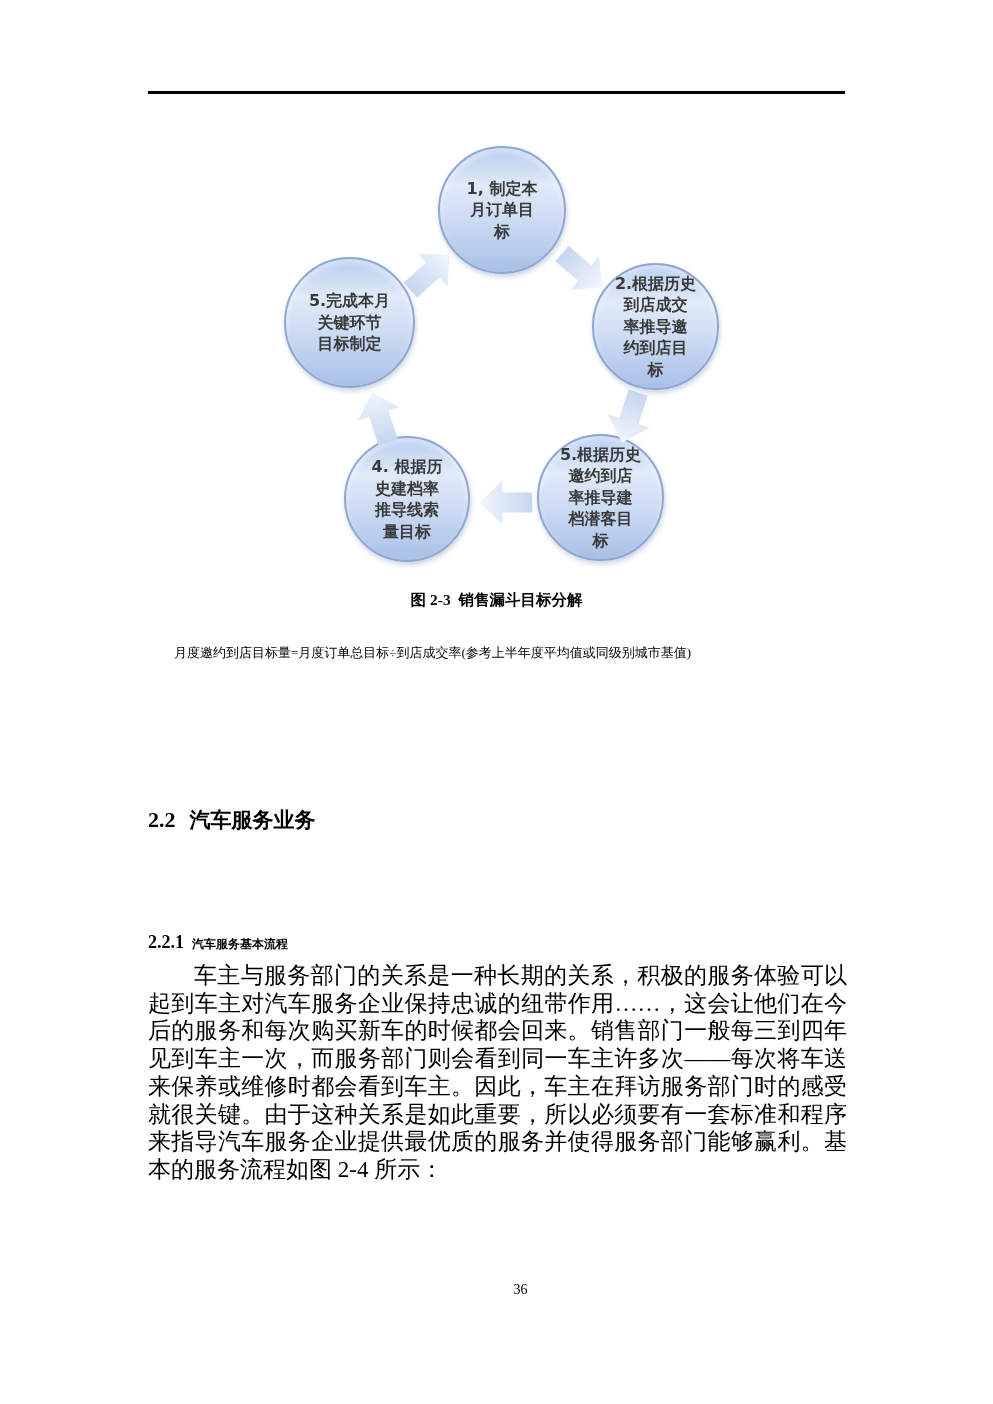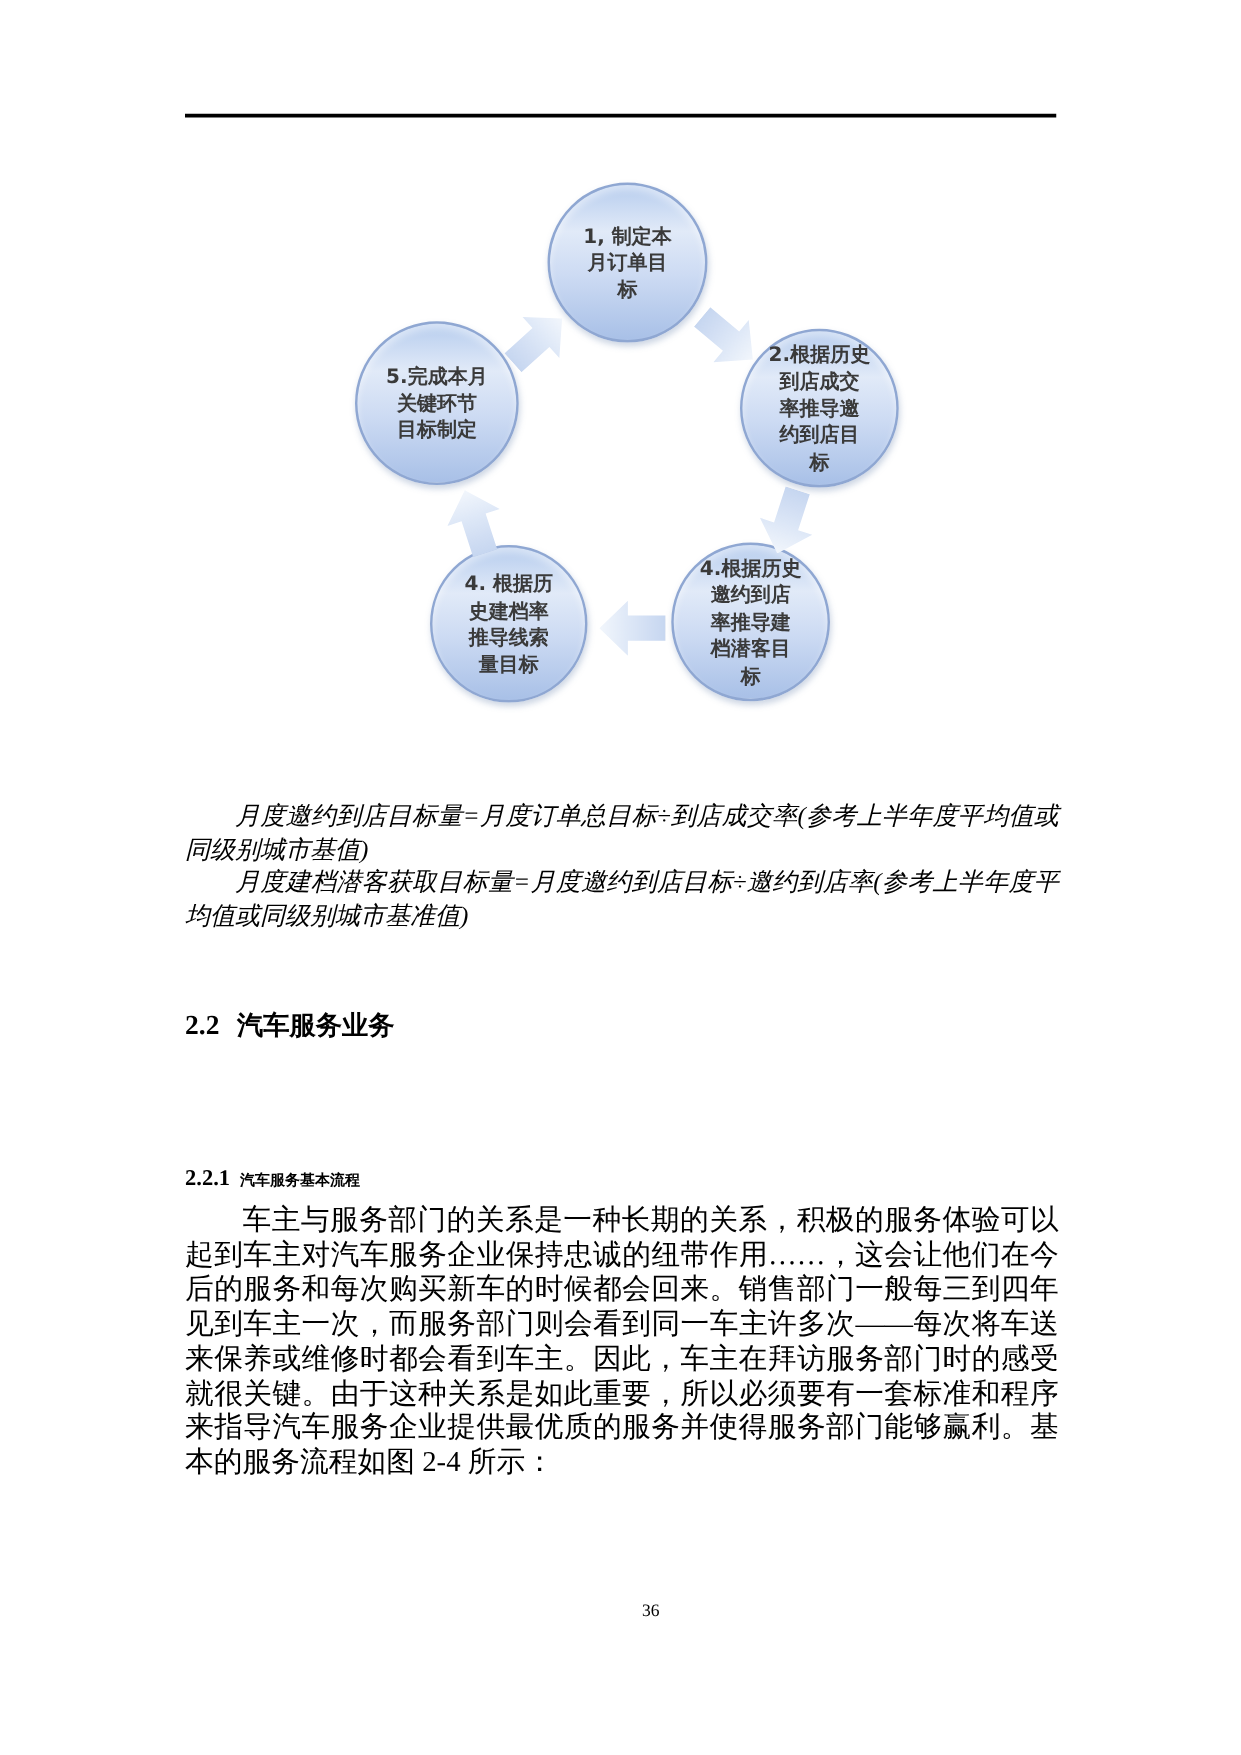--- a/index.html
+++ b/index.html
@@ -43,21 +43,21 @@
   .a34 { left:214px; top:346px; transform:rotate(270deg); }
   .a45 { left:88px;  top:261px; transform:rotate(-18deg); }
 
   
   .caption {
     position:absolute; left:148px; top:590px; width:697px;
     text-align:center; font-weight:bold; font-size:15.5px; white-space:pre;
   }
   .formulas {
     position:absolute; left:148px; top:640px; width:699px;
-    font-size:20px; line-height:26.6px; text-align:justify;font-style:italic;
+    font-size:13px; line-height:26.6px; text-align:justify;
   }
   .formulas p { margin:0; text-indent:2em; }
 
   .h2 { position:absolute; left:148px; top:806px; margin:0; font-size:22px; font-weight:bold; }
   .h2 .num { font-family:"Liberation Serif",serif; margin-right:14px; }
   .h2 .ttl { font-family:"Liberation Sans","DejaVu Sans",sans-serif; font-size:21px; }
 
   .p22 {
     position:absolute; left:148px; top:848px; width:699px; margin:0;
     font-size:17.4px; line-height:28.5px; text-align:justify; text-indent:2em;
@@ -91,21 +91,21 @@
 标</span>
     </div>
     <div class="node n2">
       <span class="node-label">2.根据历史
 到店成交
 率推导邀
 约到店目
 标</span>
     </div>
     <div class="node n3">
-      <span class="node-label">4.根据历史
+      <span class="node-label">5.根据历史
 邀约到店
 率推导建
 档潜客目
 标</span>
     </div>
     <div class="node n4">
       <span class="node-label">4. 根据历
 史建档率
 推导线索
 量目标</span>
@@ -116,24 +116,24 @@
 目标制定</span>
     </div>
 
     <div class="barrow a51"></div>
     <div class="barrow a12"></div>
     <div class="barrow a23"></div>
     <div class="barrow a34"></div>
     <div class="barrow a45"></div>
   </div>
 
+  <div class="caption">图 2-3  销售漏斗目标分解</div>
 
   <div class="formulas">
     <p>月度邀约到店目标量=月度订单总目标÷到店成交率(参考上半年度平均值或同级别城市基值)</p>
-    <p>月度建档潜客获取目标量=月度邀约到店目标÷邀约到店率(参考上半年度平均值或同级别城市基准值)</p>
   </div>
 
   <h2 class="h2"><span class="num">2.2</span><span class="ttl">汽车服务业务</span></h2>
 
 
   <h3 class="h3"><span class="num">2.2.1</span><span class="ttl">汽车服务基本流程</span></h3>
 
   <p class="p221">车主与服务部门的关系是一种长期的关系，积极的服务体验可以起到车主对汽车服务企业保持忠诚的纽带作用……，这会让他们在今后的服务和每次购买新车的时候都会回来。销售部门一般每三到四年见到车主一次，而服务部门则会看到同一车主许多次——每次将车送来保养或维修时都会看到车主。因此，车主在拜访服务部门时的感受就很关键。由于这种关系是如此重要，所以必须要有一套标准和程序来指导汽车服务企业提供最优质的服务并使得服务部门能够赢利。基本的服务流程如图 2-4 所示：</p>
 
   <div class="pagenum">36</div>

